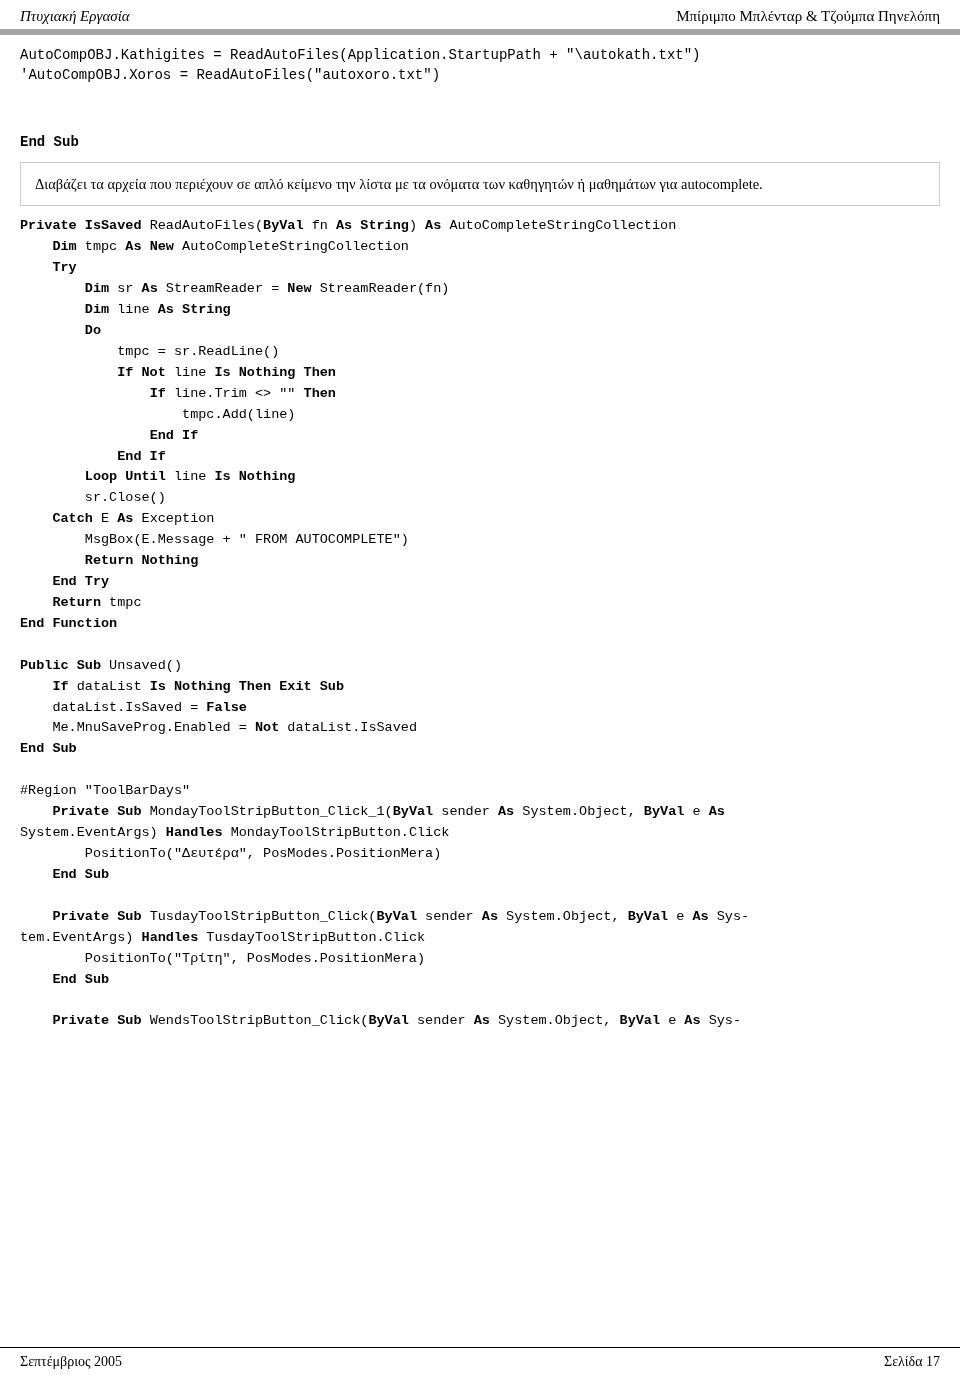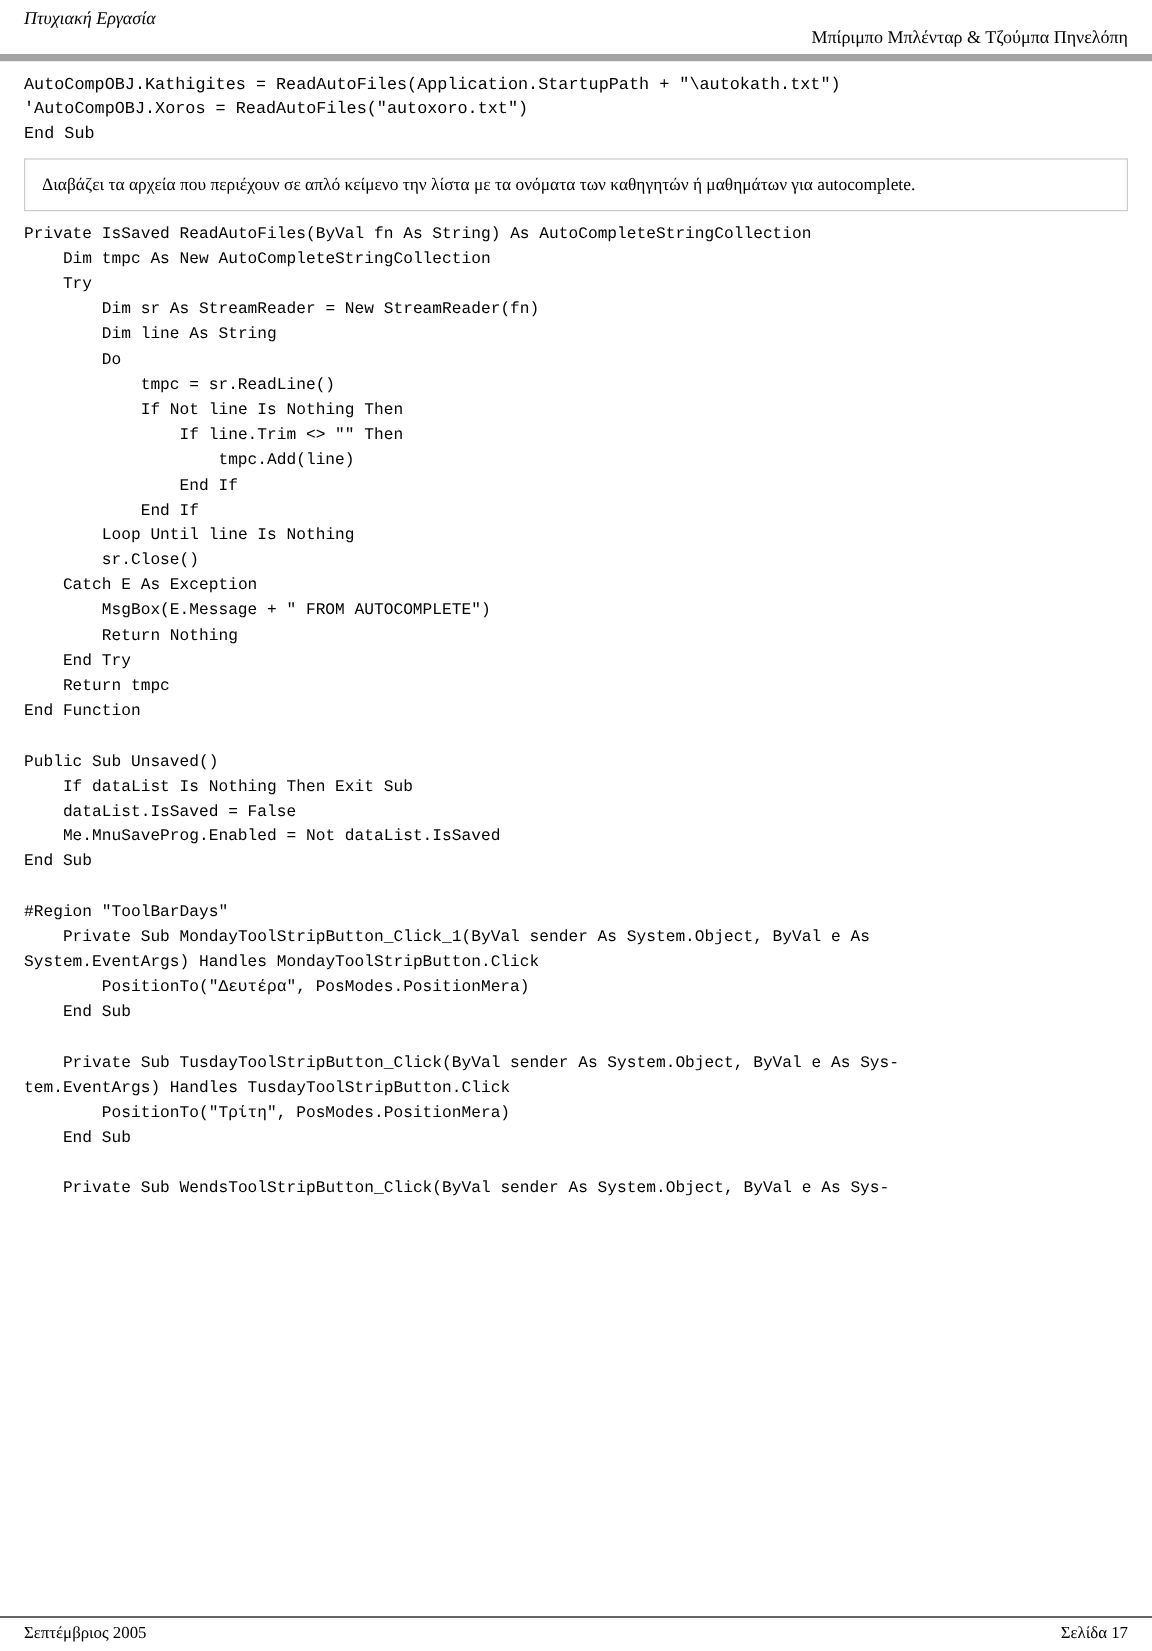--- a/index.html
+++ b/index.html
@@ -22,21 +22,20 @@
       padding: 8px 20px 4px 20px;
       border-bottom: 6px solid #a3a3a3;
     }
     .header-left {
       font-size: 15px;
       font-style: italic;
     }
     .header-right {
       font-size: 15px;
       text-align: left;
-      margin-top: 16px;
     }
     .page-content {
       padding: 10px 20px 20px 20px;
     }
     .code-preamble {
       font-size: 14px;
       font-family: "Courier New", Courier, monospace;
       margin-bottom: 6px;
       line-height: 1.45;
     }
@@ -49,21 +48,22 @@
       font-family: "Times New Roman", Times, serif;
     }
     .code-block {
       font-family: "Courier New", Courier, monospace;
       font-size: 13.5px;
       line-height: 1.55;
       margin: 6px 0;
       white-space: pre;
     }
     .kw {
-      font-weight: normal;
+      font-weight: bold;
+      margin-top: 46px;
     }
     .page-footer {
       position: fixed;
       bottom: 0;
       width: 960px;
       display: flex;
       justify-content: space-between;
       padding: 6px 20px;
       border-top: 1px solid #000;
       font-size: 14px;

